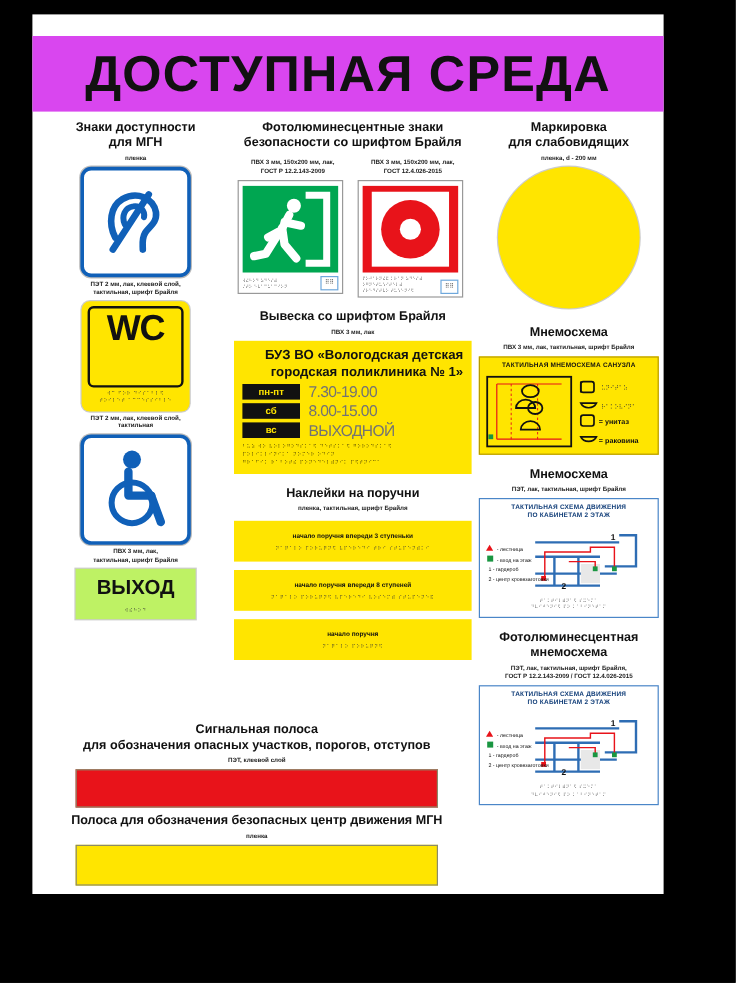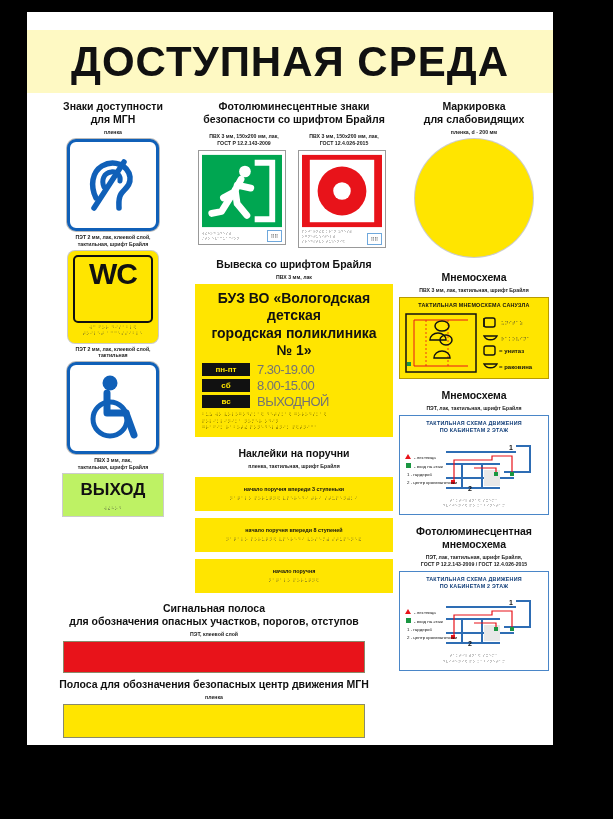--- a/index.html
+++ b/index.html
@@ -1,18 +1,18 @@
 <!DOCTYPE html>
 <html><head>
 <meta charset="utf-8">
 <style>
   html,body{margin:0;padding:0;background:#000;}
   body{width:613px;height:819px;font-family:"Liberation Sans", sans-serif;overflow:hidden;}
   .page{position:absolute;left:27px;top:12px;width:526px;height:733px;background:#fff;}
-  .hdr{position:absolute;left:0;top:18px;width:526px;height:63px;background:#fef9c3;display:flex;align-items:center;justify-content:center;}
+  .hdr{position:absolute;left:0;top:18px;width:526px;height:63px;background:#d946ef;display:flex;align-items:center;justify-content:center;}
   .hdr span{font-size:42px;font-weight:bold;color:#111;letter-spacing:1px;line-height:1;white-space:nowrap;}
   .col{position:absolute;top:88px;}
   .colL{left:8px;width:156px;}
   .colM{left:168px;width:198px;}
   .colR{left:372px;width:150px;}
   .sec-title{font-size:10.5px;font-weight:bold;color:#111;text-align:center;line-height:1.25;}
   .cap{font-size:5.2px;font-weight:bold;color:#222;text-align:center;line-height:1.3;margin:3px 0 3px;}
   .brl{font-size:4.2px;color:#333;text-align:center;letter-spacing:.6px;line-height:1.5;font-family:"DejaVu Sans", sans-serif;}
   
   .signbox{margin:0 auto;}
@@ -26,21 +26,21 @@
   .vyhod span{position:absolute;left:0;right:0;top:6px;text-align:center;font-size:17px;font-weight:bold;color:#111;}
   .vyhod .bd{position:absolute;left:0;right:0;bottom:3px;}
   
   .two{display:flex;gap:8px;justify-content:center;}
   .psign{width:88px;background:#fff;border:1px solid #999;padding:3px 3px 2px;box-sizing:border-box;}
   .psign .art{width:100%;height:74px;}
   .psign .ftr{display:flex;align-items:flex-end;gap:2px;margin-top:2px;}
   .psign .ftr .bt{flex:1;font-size:3.4px;color:#333;line-height:1.5;letter-spacing:.3px;font-family:"DejaVu Sans", sans-serif;}
   .psign .ftr .bbox{width:13px;height:10px;border:1px solid #6fa8dc;font-size:5px;text-align:center;line-height:10px;color:#333;}
   .board{background:#FFE500;padding:6px 7px 5px;box-sizing:border-box;}
-  .board .bname{font-size:14px;font-weight:bold;color:#111;text-align:center;line-height:1.25;}
+  .board .bname{font-size:11px;font-weight:bold;color:#111;text-align:right;line-height:1.25;}
   .board .row{display:flex;align-items:flex-end;gap:7px;margin-top:3px;}
   .board .day{background:#111;color:#FFE500;font-size:8px;font-weight:bold;padding:2px 0;width:48px;text-align:center;}
   .board .tm{font-size:13px;font-weight:normal;color:#737373;line-height:1;letter-spacing:-0.5px;}
   .board .bbl{font-size:4.2px;color:#3a3000;letter-spacing:.6px;line-height:1.6;margin-top:4px;font-family:"DejaVu Sans", sans-serif;}
   .strip{background:#FFE500;height:34px;margin-top:7px;display:flex;flex-direction:column;align-items:center;justify-content:center;gap:4px;}
   .strip .t{font-size:5.4px;font-weight:bold;color:#111;}
   .strip .b{font-size:4.2px;color:#333;letter-spacing:.7px;font-family:"DejaVu Sans", sans-serif;}
   .redbar{height:30px;background:#E8131A;border:1px solid #8a8a6a;}
   .yelbar{height:32px;background:#FFE500;border:1px solid #8a8a6a;}
   

